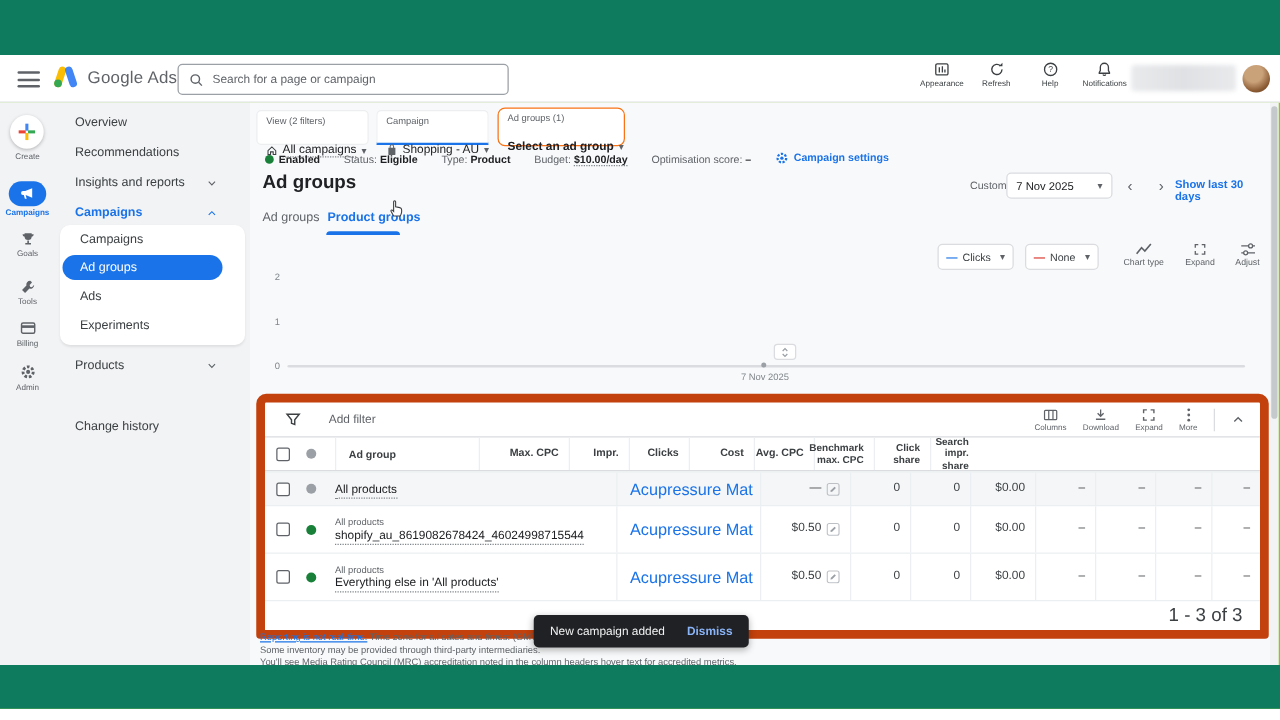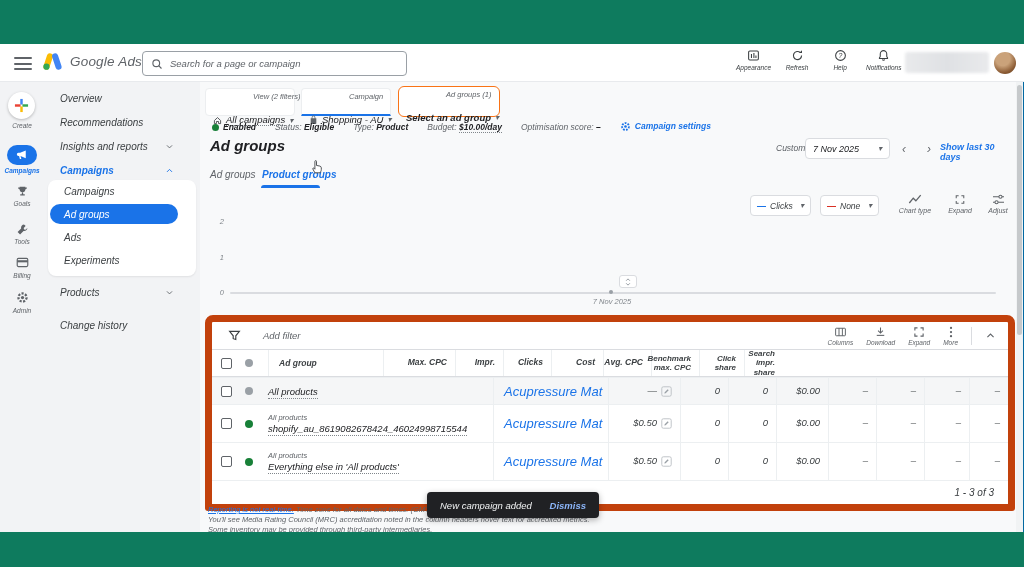--- a/index.html
+++ b/index.html
@@ -1,18 +1,18 @@
 <!DOCTYPE html>
 <html><head>
 <meta charset="utf-8">
 <style>
   *{margin:0;padding:0;box-sizing:border-box;}
   html,body{width:1024px;height:576px;overflow:hidden;}
   body{font-family:"Liberation Sans",sans-serif;background:#fff;color:#3c4043;}
-  .screen{position:relative;width:1024px;height:567px;background:#0369a1;overflow:hidden;font-style:italic;}
+  .screen{position:relative;width:1024px;height:567px;background:#84cc16;overflow:hidden;}
   .band{position:absolute;left:0;width:1024px;background:#0e7b5e;z-index:50;}
   .band-top{top:0;height:44px;}
   .band-bottom{top:532px;height:44px;}
 
   
   .appbar{position:absolute;left:0;top:44px;width:1024px;height:38px;background:#fff;border-bottom:1px solid #e8eaed;z-index:5;}
   .hamburger{position:absolute;left:14px;top:13px;width:18px;height:13px;display:flex;flex-direction:column;justify-content:space-between;cursor:pointer;}
   .hamburger i{display:block;height:2px;background:#5f6368;border-radius:1px;}
   .logo{position:absolute;left:42px;top:8px;display:flex;align-items:center;gap:7px;}
   .logo-text{font-size:13.5px;color:#5f6368;letter-spacing:.2px;}
@@ -37,21 +37,21 @@
   .nav-item .chev{position:absolute;right:26px;top:1px;color:#5f6368;}
   .nav-sec{color:#1a73e8;font-weight:bold;}
   .nav-card{position:absolute;left:4px;top:98px;width:148px;height:96px;background:#fff;border-radius:8px;box-shadow:0 1px 2px rgba(0,0,0,.08);}
   .card-item{position:absolute;left:16px;font-size:10px;color:#3c4043;cursor:pointer;}
   .card-pill{position:absolute;left:2px;top:24px;width:128px;height:20px;border-radius:10px;background:#1a73e8;color:#fff;font-size:10px;display:flex;align-items:center;padding-left:14px;cursor:pointer;}
 
   
   .main{position:absolute;left:200px;top:82px;width:816px;height:451px;background:#f8f9fa;z-index:1;}
 
   .ctx-box{position:absolute;background:#fff;border-radius:4px;padding:3px 7px 0 7px;cursor:pointer;border:1px solid #eceef0;}
-  .eyebrow{font-size:7.5px;color:#5f6368;white-space:nowrap;margin-left:40px;}
+  .eyebrow{font-size:7.5px;color:#5f6368;white-space:nowrap;}
   .ctx-val{display:flex;align-items:center;gap:4px;font-size:9.5px;color:#202124;white-space:nowrap;margin-top:13px;}
   .ctx-caret{margin-left:auto;color:#5f6368;font-size:8px;}
   .dotted-u{border-bottom:1px dotted #80868b;}
   .ctx1{left:5px;top:6px;width:90px;height:28px;}
   .ctx2{left:101px;top:6px;width:90px;height:28px;border-bottom:2px solid #1a73e8;border-radius:4px 4px 0 0;}
   .ctx3{left:198px;top:4px;width:102px;height:31px;border:1px solid #f97316;border-radius:6px;}
   .bold{font-weight:bold;}
 
   .status-row{position:absolute;left:12px;top:39px;display:flex;align-items:center;gap:19px;font-size:8.5px;color:#5f6368;white-space:nowrap;}
   .status-row b{color:#202124;font-weight:bold;}
@@ -101,21 +101,21 @@
   .c-num{align-self:stretch;display:flex;align-items:center;justify-content:flex-end;padding-right:8px;border-left:1px solid #eceff1;text-align:right;line-height:1.15;}
   .w72{width:72px;}.w48{width:48px;}.w52{width:52px;}.w45{width:45px;}.w39{width:39px;}
   .row-h27{height:27px;}.row-h38{height:38px;}
   .row-first{background:#f5f6f7;}
   .cell-sub{font-size:7.5px;color:#5f6368;}
   .cell-name{font-size:9.5px;color:#202124;}
   .cell-name .dotted-u{padding-bottom:1px;}
   .link-blue{font-size:13px;color:#1a73e8;cursor:pointer;}
   .num{font-size:9.5px;color:#3c4043;}
   .maxcpc{display:flex;align-items:center;gap:4px;}
-  .tb-pag{height:24px;display:flex;align-items:center;justify-content:flex-end;padding-right:14px;border-top:1px solid #eceff1;font-size:10px;color:#3c4043;}
+  .tb-pag{height:24px;display:flex;align-items:center;justify-content:flex-end;padding-right:14px;border-top:1px solid #eceff1;font-size:15px;color:#3c4043;}
 
   .toast{position:absolute;left:227px;top:410px;width:172px;height:26px;background:#202124;border-radius:4px;display:flex;align-items:center;padding:0 13px;z-index:6;box-shadow:0 2px 6px rgba(0,0,0,.3);}
   .toast-msg{font-size:9.5px;color:#f1f3f4;}
   .toast-act{margin-left:auto;font-size:9.5px;color:#8ab4f8;font-weight:bold;cursor:pointer;}
 
   .footer{position:absolute;left:8px;top:423px;width:620px;font-size:7.5px;line-height:1.35;color:#5f6368;z-index:2;}
   .footer .flink{color:#1a73e8;text-decoration:underline;cursor:pointer;}
 
   .scrollbar{position:absolute;left:1016px;top:82px;width:7px;height:451px;background:#f1f3f4;z-index:3;}
   .scroll-thumb{position:absolute;left:1px;top:3px;width:5px;height:250px;background:#c6c9cb;border-radius:3px;cursor:grab;}
@@ -277,21 +277,21 @@
       <div class="card-item" style="top:75px"><span>Experiments</span></div>
     </div>
     <div class="nav-item" style="top:205px">
       <span>Products</span>
       <span class="chev">
           <svg width="9" height="9" viewBox="0 0 16 16">
             <path d="M3.5 6l4.5 4.5L12.5 6" fill="none" stroke="currentColor" stroke-width="1.6"></path>
           </svg>
         </span>
     </div>
-    <div class="nav-item" style="top:238px"><span>Change history</span></div>
+    <div class="nav-item" style="top:254px"><span>Change history</span></div>
   </nav>
 
   <main class="main">
 
     <div class="ctx-box ctx1">
       <div class="eyebrow">View (2 filters)</div>
       <div class="ctx-val">
         <span>
             <svg width="9" height="9" viewBox="0 0 16 16">
               <path d="M2.5 8 8 2.8 13.5 8v5.5h-3.6V9.8H6.1v3.7H2.5z" fill="none" stroke="#3c4043" stroke-width="1.5"></path>
@@ -647,22 +647,22 @@
         </div>
     </section>
 
     <div class="toast">
       <span class="toast-msg">New campaign added</span>
       <span class="toast-act">Dismiss</span>
     </div>
 
     <div class="footer">
       <div><span class="flink">Reporting is not real-time.</span> <span>Time zone for all dates and times: (GMT+10:00)</span></div>
+      <div>Some inventory may be provided through third-party intermediaries.</div>
       <div>You'll see Media Rating Council (MRC) accreditation noted in the column headers hover text for accredited metrics.</div>
-      <div>Some inventory may be provided through third-party intermediaries.</div>
     </div>
   </main>
 
   <div class="scrollbar">
       <div class="scroll-thumb"></div>
     </div>
   <div class="band band-bottom"></div>
 </div>
 
 </body></html>

